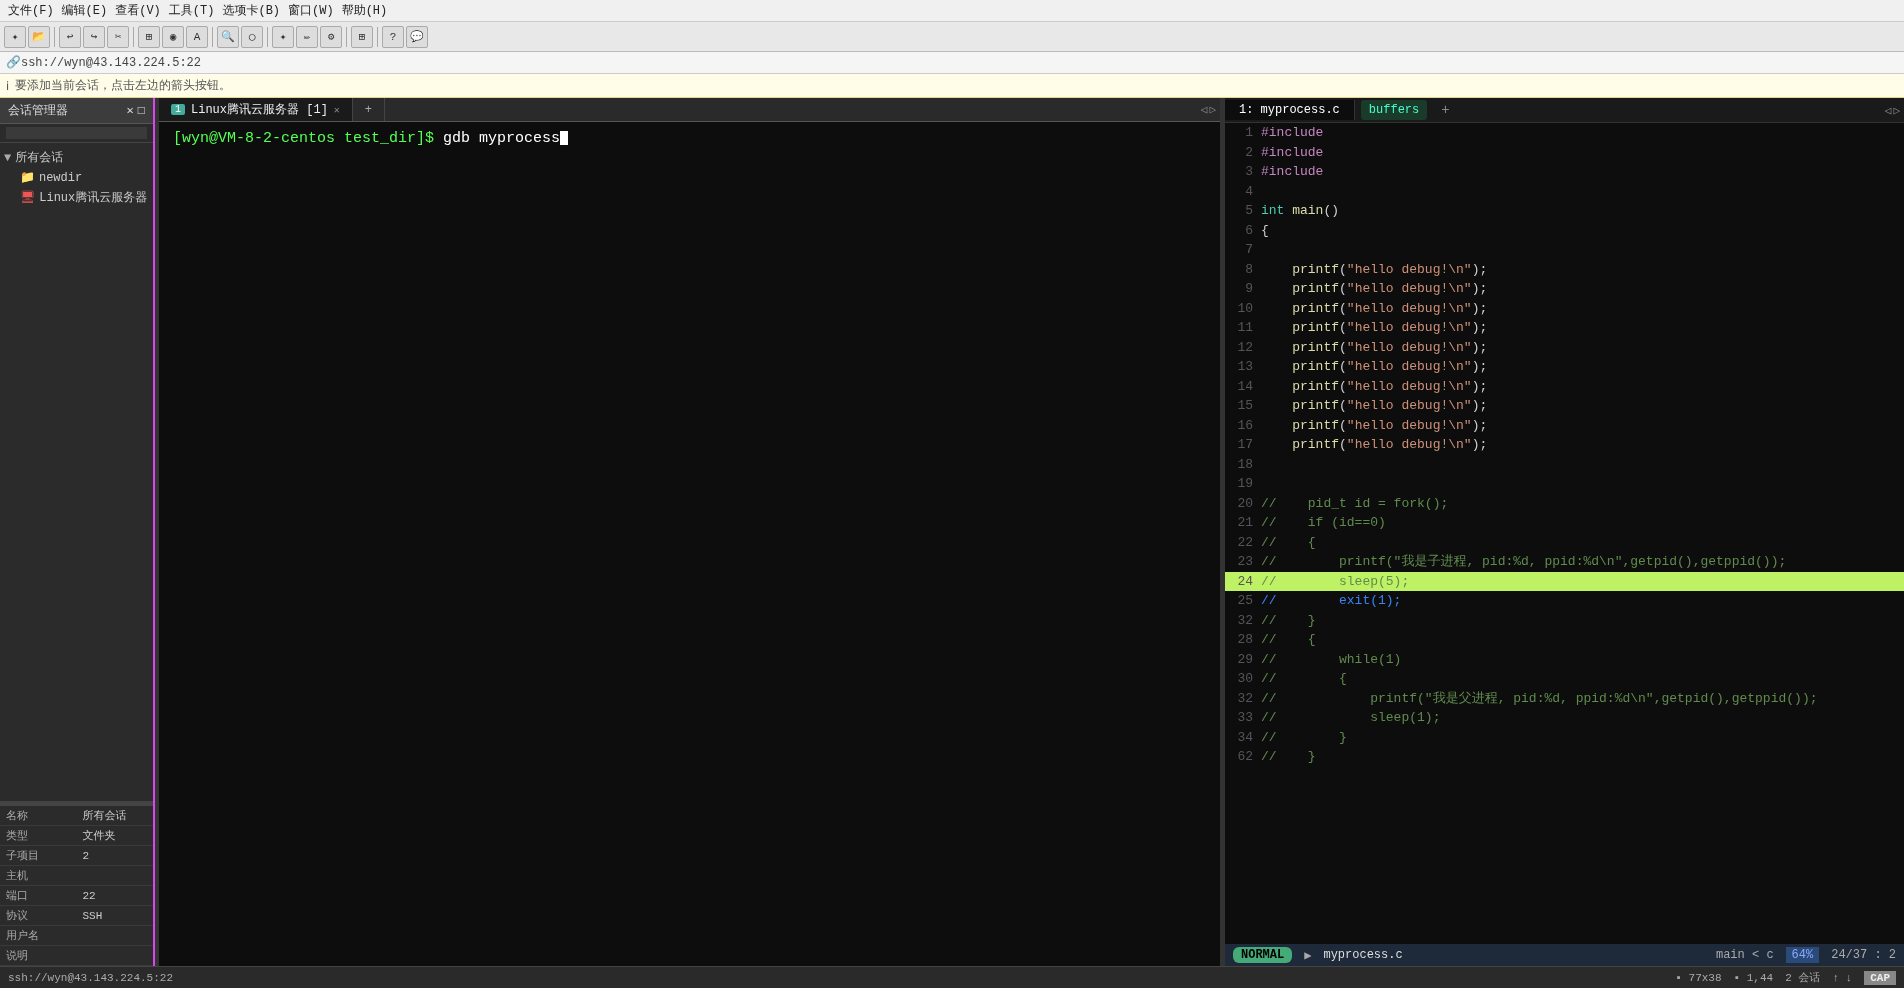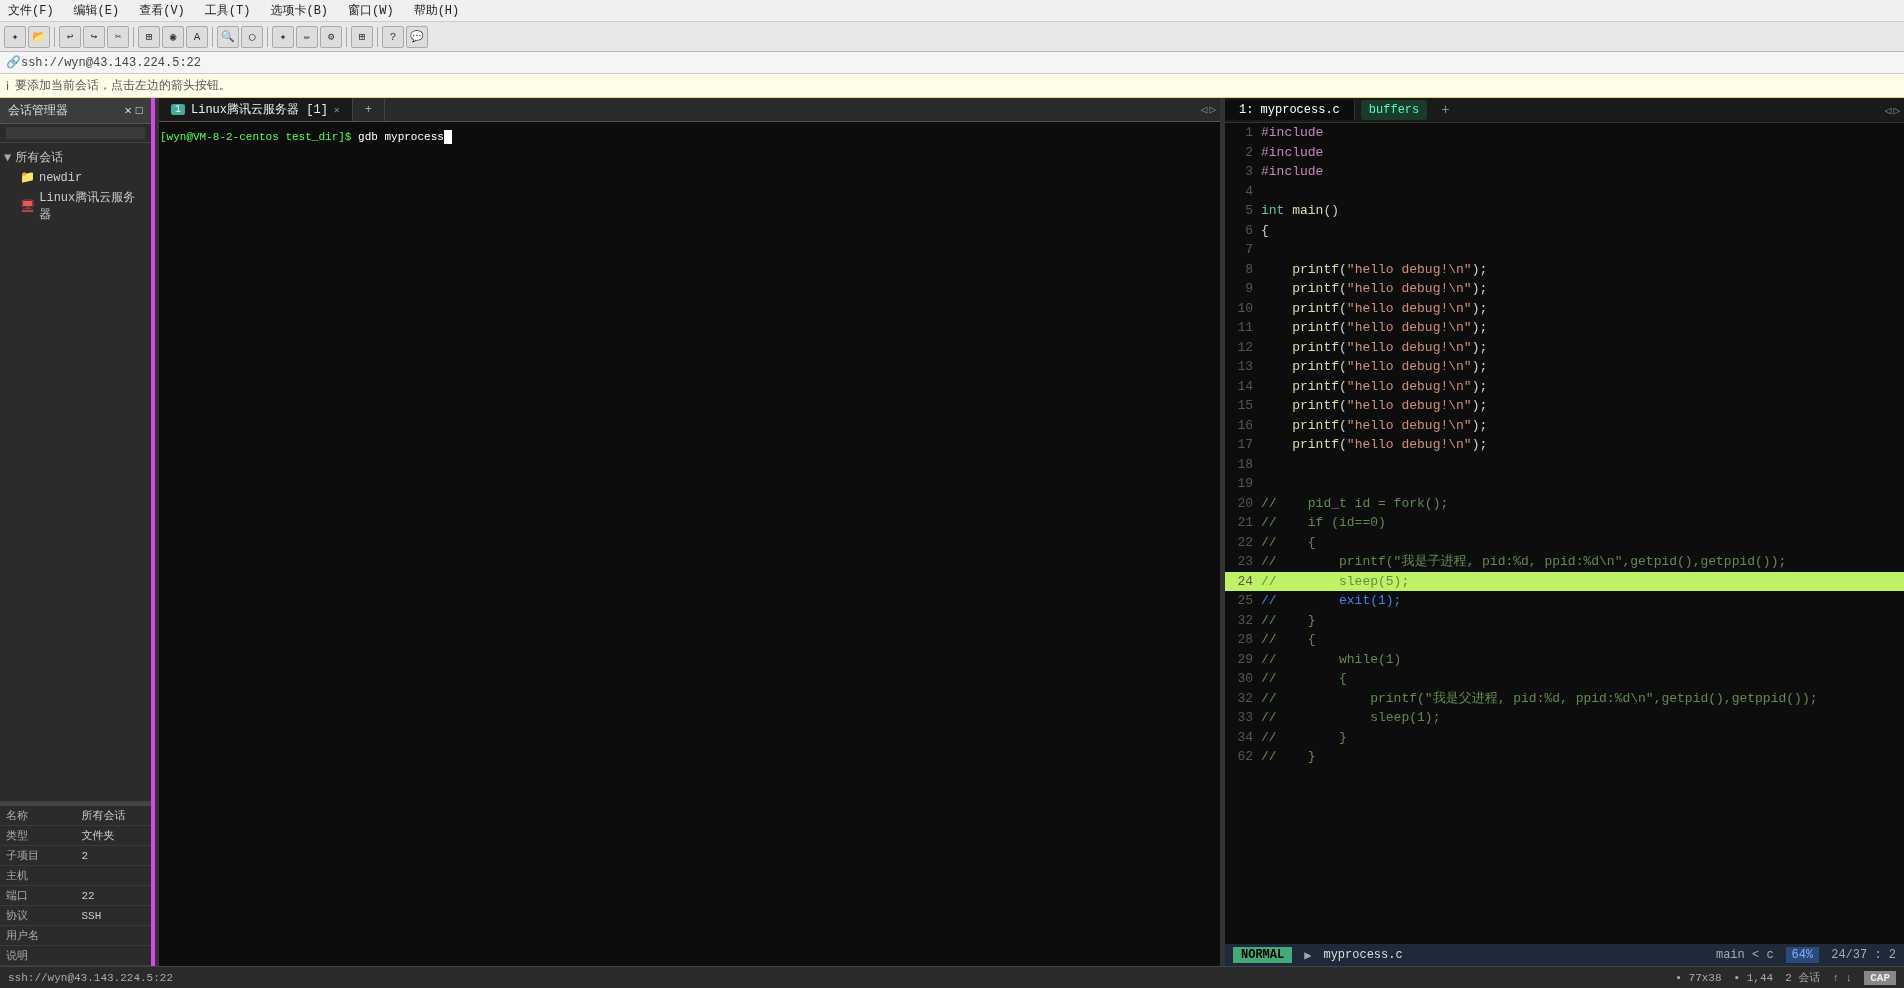--- a/index.html
+++ b/index.html
@@ -16,21 +16,20 @@
     }
 
     
     #menubar {
       background: #f0f0f0;
       color: #222;
       height: 22px;
       display: flex;
       align-items: center;
       padding: 0 4px;
-      gap: 12px;
       font-size: 12px;
       border-bottom: 1px solid #ccc;
       flex-shrink: 0;
     }
     #menubar span {
       cursor: pointer;
       padding: 1px 4px;
     }
 
     
@@ -94,21 +93,21 @@
       overflow: hidden;
     }
 
     
     #sidebar {
       width: 155px;
       background: #2b2b2b;
       display: flex;
       flex-direction: column;
       flex-shrink: 0;
-      border-right: 4px solid #d946ef;
+      border-right: 2px solid #d946ef;
     }
     #sidebar-header {
       background: #3c3c3c;
       color: #ddd;
       padding: 4px 8px;
       font-size: 12px;
       display: flex;
       align-items: center;
       justify-content: space-between;
       border-bottom: 1px solid #555;
@@ -218,22 +217,22 @@
       display: flex;
       flex-direction: column;
       flex: 1;
       min-width: 0;
       background: #1a1a1a;
     }
     #terminal-area {
       flex: 1;
       background: #0d0d0d;
       color: #d0d0d0;
-      padding: 8px 1px;
-      font-size: 11px;
+      padding: 8px 14px;
+      font-size: 15px;
       overflow-y: auto;
       font-family: 'Courier New', monospace;
     }
     .term-prompt { color: #55ff55; }
     .term-cmd { color: #ffffff; }
     .term-cursor {
       display: inline-block;
       width: 8px; height: 14px;
       background: #fff;
       vertical-align: middle;
@@ -325,20 +324,21 @@
       font-size: 12px;
       color: #aaa;
       gap: 12px;
       flex-shrink: 0;
     }
     .status-mode {
       background: #4a7;
       color: #000;
       padding: 1px 8px;
       font-weight: bold;
+      border-radius: 6px;
     }
     .status-file { color: #ddd; text-align: right; }
     .status-pct {
       background: #2a4a7a;
       padding: 1px 6px;
       color: #8af;
     }
 
     
     #statusbar {

